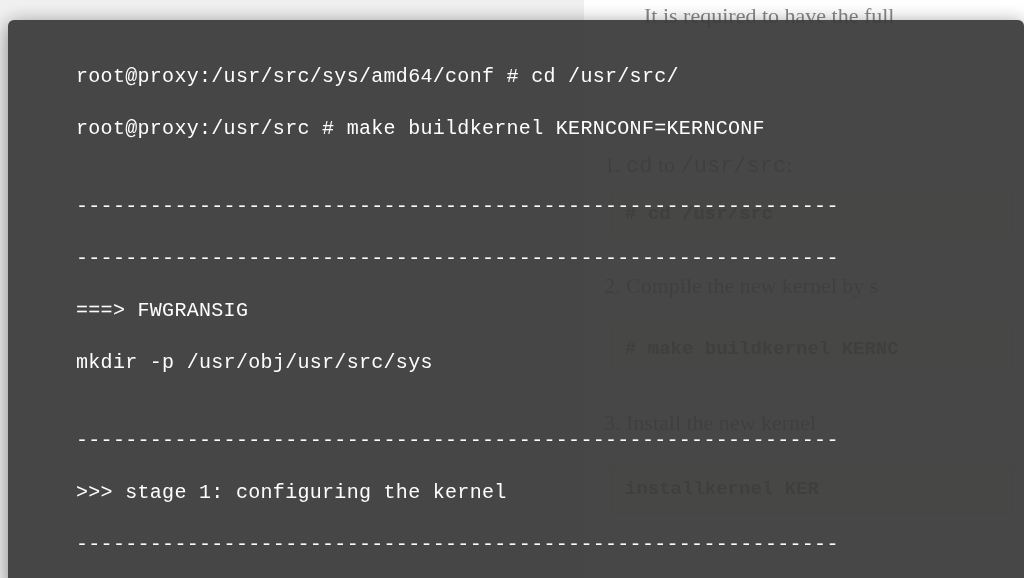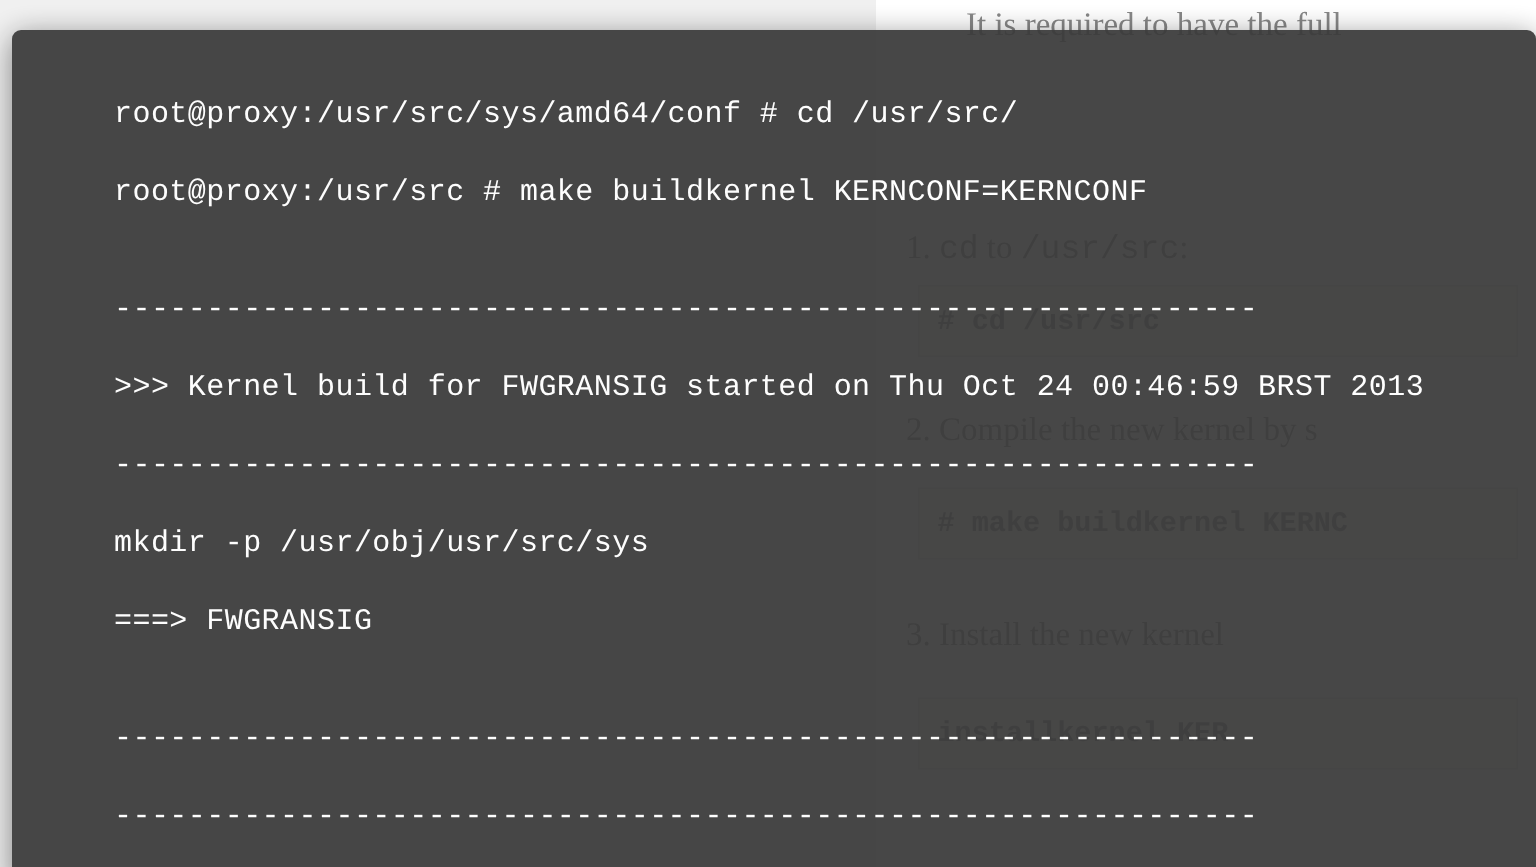--- a/index.html
+++ b/index.html
@@ -149,26 +149,26 @@
   </div>
   <div class="bg-code3">installkernel KER</div>
 </div>
 
 <div class="terminal-window">
   <div class="terminal-content">
 <span class="terminal-line">root@proxy:/usr/src/sys/amd64/conf # cd /usr/src/</span>
 <span class="terminal-line">root@proxy:/usr/src # make buildkernel KERNCONF=KERNCONF</span>
 <span class="terminal-line"></span>
 <span class="terminal-line">--------------------------------------------------------------</span>
-<span class="terminal-line">&gt;&gt;&gt; Kernel build for FWGRANSIG started on Thu Oct 24 00:46:59 BRST 2013</span>
 <span class="terminal-line">--------------------------------------------------------------</span>
+<span class="terminal-line">===&gt; FWGRANSIG</span>
 <span class="terminal-line">mkdir -p /usr/obj/usr/src/sys</span>
-<span class="terminal-line">===&gt; FWGRANSIG</span>
 <span class="terminal-line"></span>
 <span class="terminal-line">--------------------------------------------------------------</span>
+<span class="terminal-line">&gt;&gt;&gt; stage 1: configuring the kernel</span>
 <span class="terminal-line">--------------------------------------------------------------</span>
 
 
 
 
 <span class="terminal-line"></span>
 
   </div>
 </div>
 

